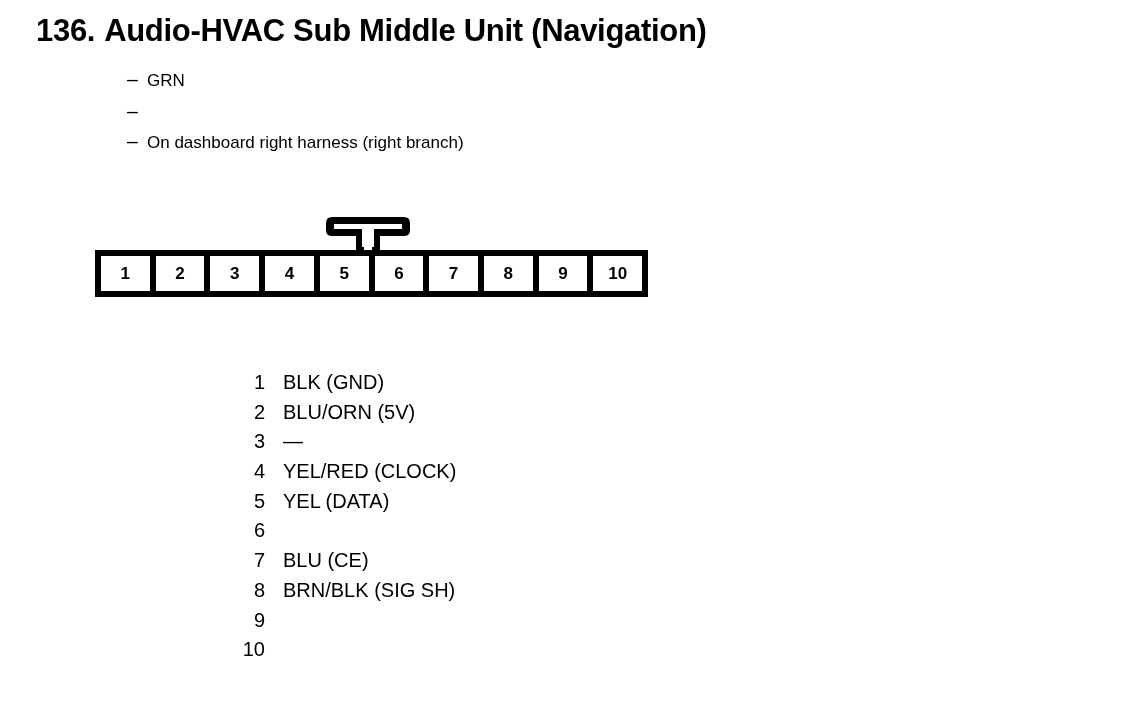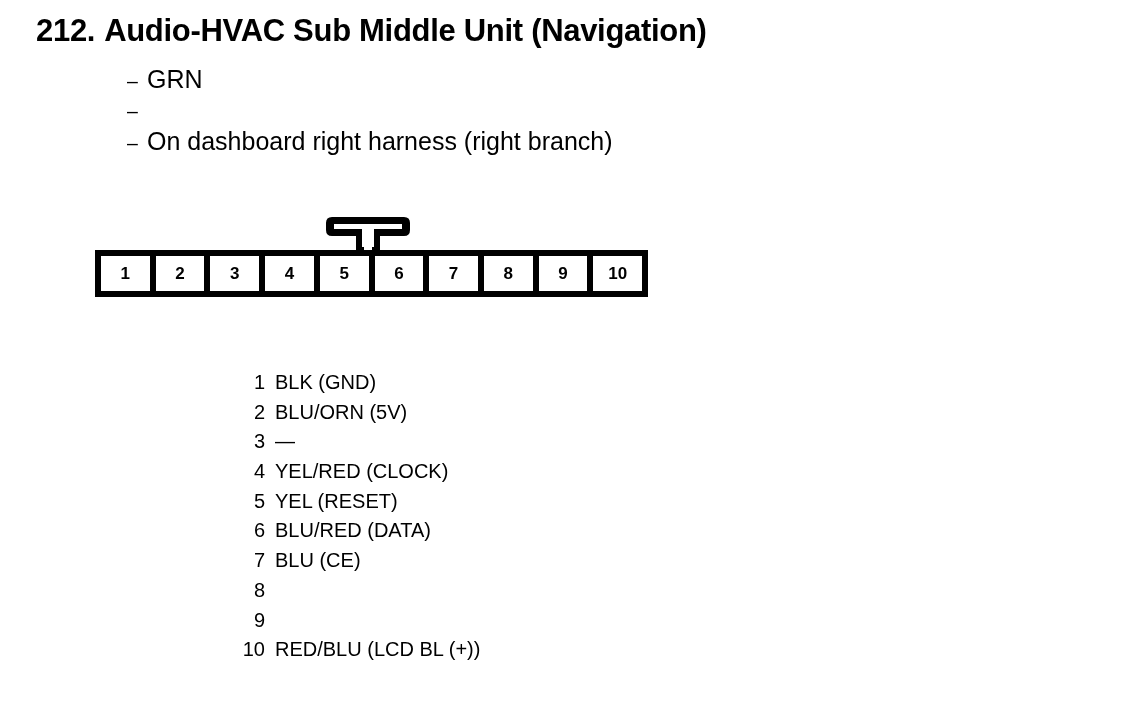--- a/index.html
+++ b/index.html
@@ -45,21 +45,21 @@
     display: flex;
     align-items: baseline;
     white-space: nowrap;
   }
   .note-dash {
     width: 20px;
     flex: 0 0 20px;
     font-size: 19.5px;
   }
   .note-text {
-    font-size: 25px;
+    font-size: 17px;
   }
 
   
   #connector {
     position: absolute;
     left: 95px;
     top: 213px;
     width: 553px;
     height: 84px;
   }
@@ -119,27 +119,28 @@
   .pin-row-num {
     width: 95px;
     flex: 0 0 95px;
     text-align: right;
     padding-right: 10px;
     box-sizing: border-box;
     font-size: 20px;
   }
   .pin-row-label {
     font-size: 20px;
+    margin-left: 8px;
   }
 </style>
 </head>
 <body>
 
 <div id="page-title">
-  <span class="title-num">212.</span><span>Audio-HVAC Sub Middle Unit (Navigation)</span>
+  <span class="title-num">136.</span><span>Audio-HVAC Sub Middle Unit (Navigation)</span>
 </div>
 
 <div id="notes">
     <div class="note-row">
       <span class="note-dash">–</span>
       <span class="note-text">GRN</span>
     </div>
     <div class="note-row">
       <span class="note-dash">–</span>
     </div>
@@ -209,33 +210,32 @@
     <div class="pin-row">
       <span class="pin-row-num">3</span>
       <span class="pin-row-label">—</span>
     </div>
     <div class="pin-row">
       <span class="pin-row-num">4</span>
       <span class="pin-row-label">YEL/RED (CLOCK)</span>
     </div>
     <div class="pin-row">
       <span class="pin-row-num">5</span>
-      <span class="pin-row-label">YEL (RESET)</span>
+      <span class="pin-row-label">YEL (DATA)</span>
     </div>
     <div class="pin-row">
       <span class="pin-row-num">6</span>
-      <span class="pin-row-label">BLU/RED (DATA)</span>
     </div>
     <div class="pin-row">
       <span class="pin-row-num">7</span>
       <span class="pin-row-label">BLU (CE)</span>
     </div>
     <div class="pin-row">
       <span class="pin-row-num">8</span>
+      <span class="pin-row-label">BRN/BLK (SIG SH)</span>
     </div>
     <div class="pin-row">
       <span class="pin-row-num">9</span>
     </div>
     <div class="pin-row">
       <span class="pin-row-num">10</span>
-      <span class="pin-row-label">RED/BLU (LCD BL (+))</span>
     </div>
   </div>
 
 </body></html>

